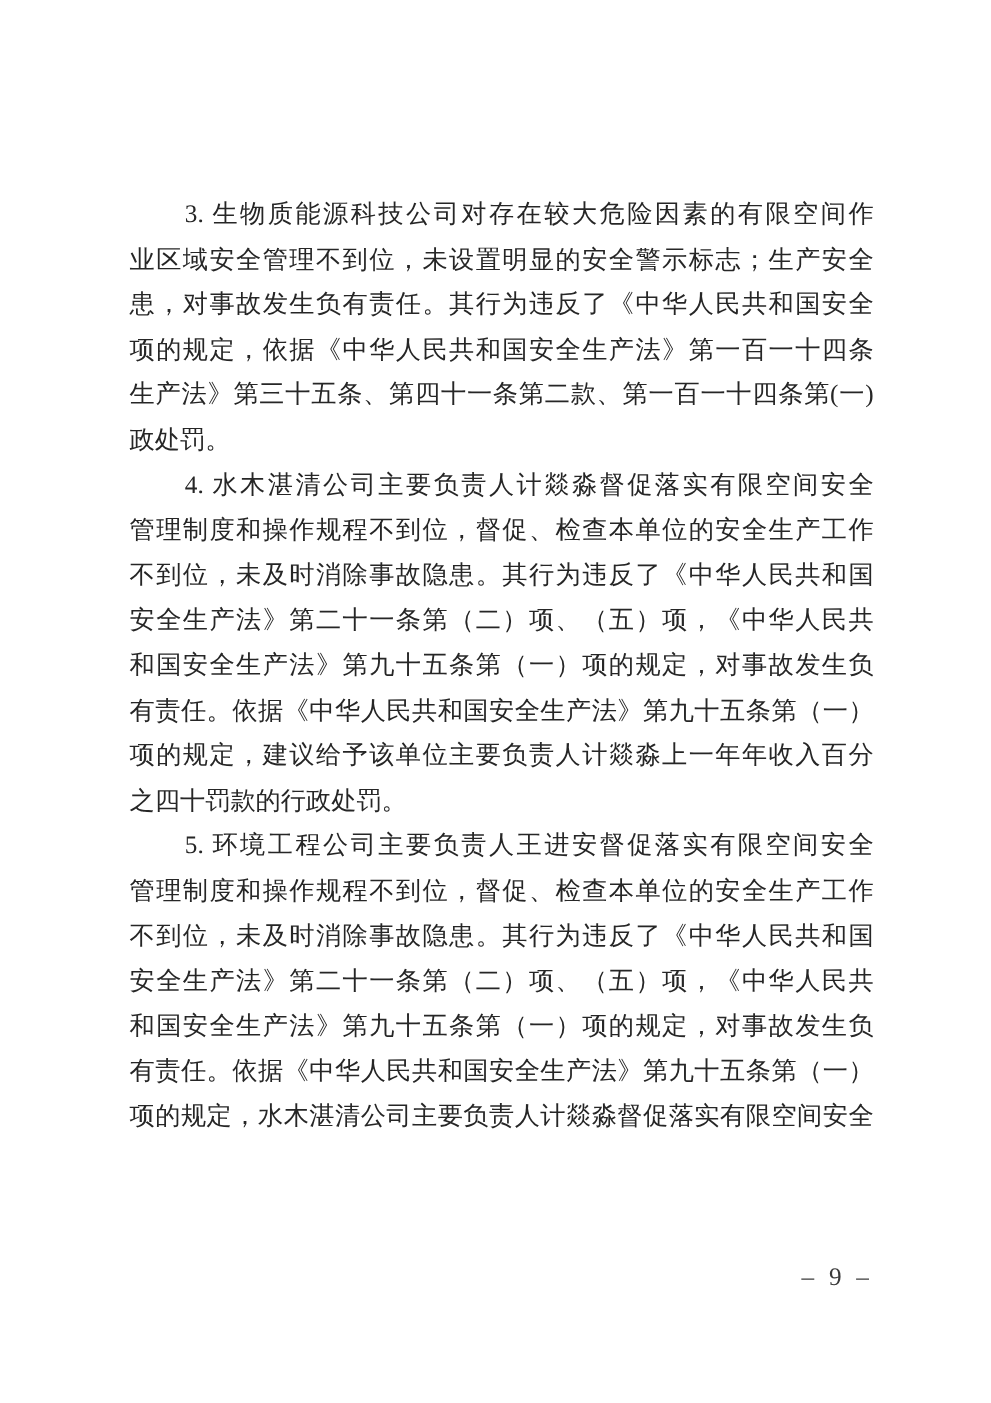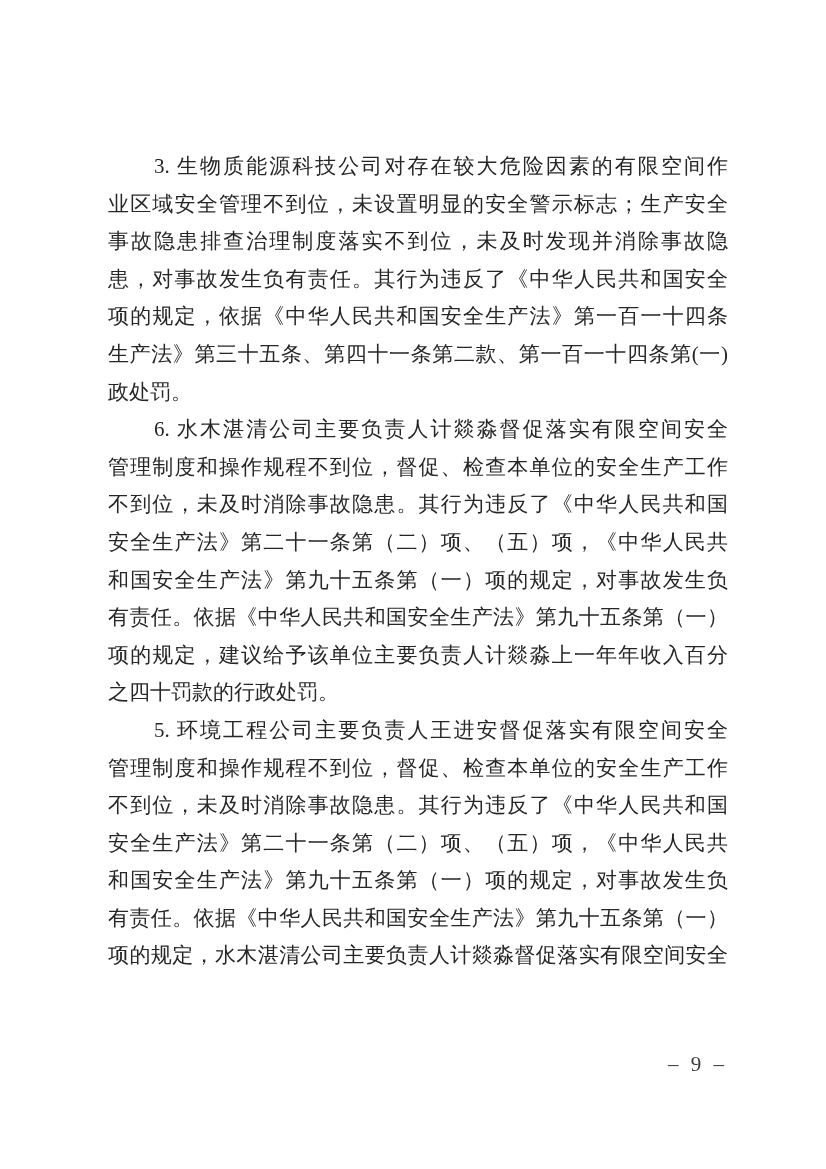--- a/index.html
+++ b/index.html
@@ -16,21 +16,21 @@
     color: #262626;
   }
   .page {
     position: absolute;
     inset: 0;
     background: #ffffff;
   }
   .text-block {
     position: absolute;
     left: 108px;
-    top: 148px;
+    top: 160px;
     width: 620px;
   }
   .para {
     margin: 0;
     padding: 0;
   }
   .line {
     font-size: 21px;
     line-height: 37.6px;
     height: 37.6px;
@@ -60,29 +60,28 @@
 </head>
 <body>
 
 <div class="page">
 
   <div class="text-block">
 
     <p class="para">
       <span class="line first" style="display:block">3. 生物质能源科技公司对存在较大危险因素的有限空间作</span>
       <span class="line" style="display:block">业区域安全管理不到位，未设置明显的安全警示标志；生产安全</span>
-      <span class="line" style="display:block">事故隐患排查治理制度落实不到位，未及时发现并消除事故隐</span>
       <span class="line" style="display:block">患，对事故发生负有责任。其行为违反了《中华人民共和国安全</span>
       <span class="line" style="display:block">项的规定，依据《中华人民共和国安全生产法》第一百一十四条</span>
       <span class="line" style="display:block">生产法》第三十五条、第四十一条第二款、第一百一十四条第(一)</span>
       <span class="line last" style="display:block">政处罚。</span>
     </p>
 
     <p class="para">
-      <span class="line first" style="display:block">6. 水木湛清公司主要负责人计燚淼督促落实有限空间安全</span>
+      <span class="line first" style="display:block">4. 水木湛清公司主要负责人计燚淼督促落实有限空间安全</span>
       <span class="line" style="display:block">管理制度和操作规程不到位，督促、检查本单位的安全生产工作</span>
       <span class="line" style="display:block">不到位，未及时消除事故隐患。其行为违反了《中华人民共和国</span>
       <span class="line" style="display:block">安全生产法》第二十一条第（二）项、（五）项，《中华人民共</span>
       <span class="line" style="display:block">和国安全生产法》第九十五条第（一）项的规定，对事故发生负</span>
       <span class="line" style="display:block">有责任。依据《中华人民共和国安全生产法》第九十五条第（一）</span>
       <span class="line" style="display:block">项的规定，建议给予该单位主要负责人计燚淼上一年年收入百分</span>
       <span class="line last" style="display:block">之四十罚款的行政处罚。</span>
     </p>
 
     <p class="para">

